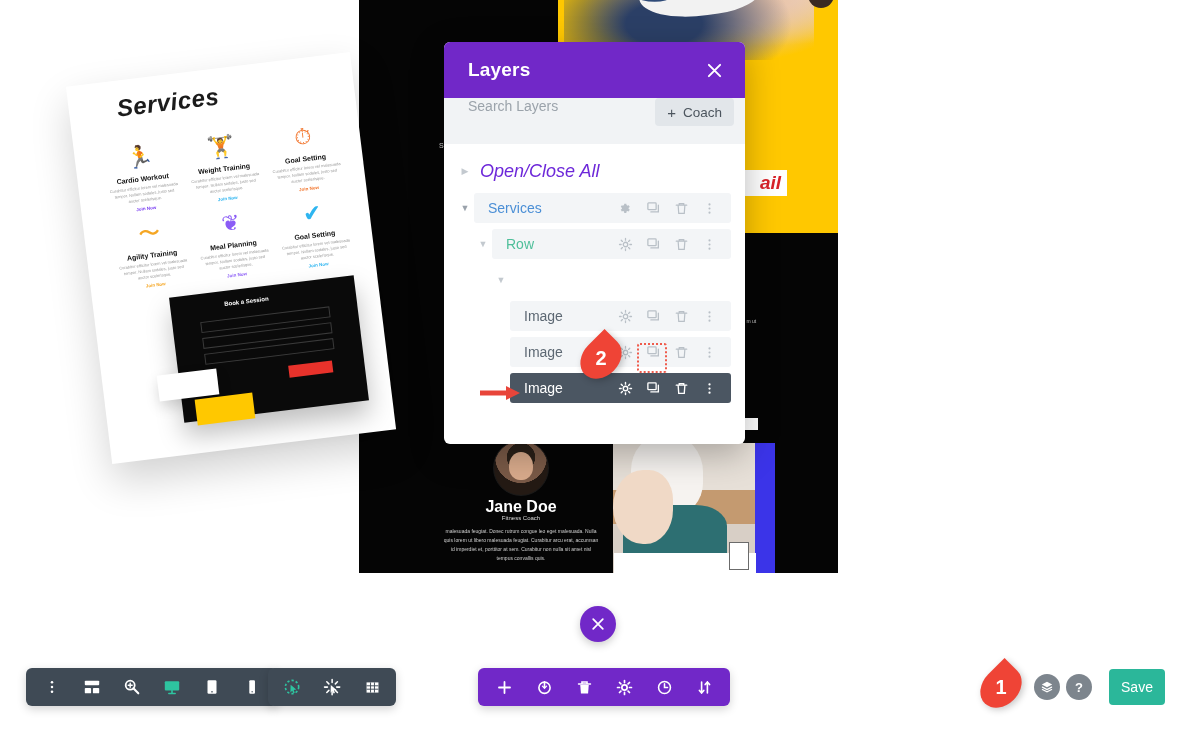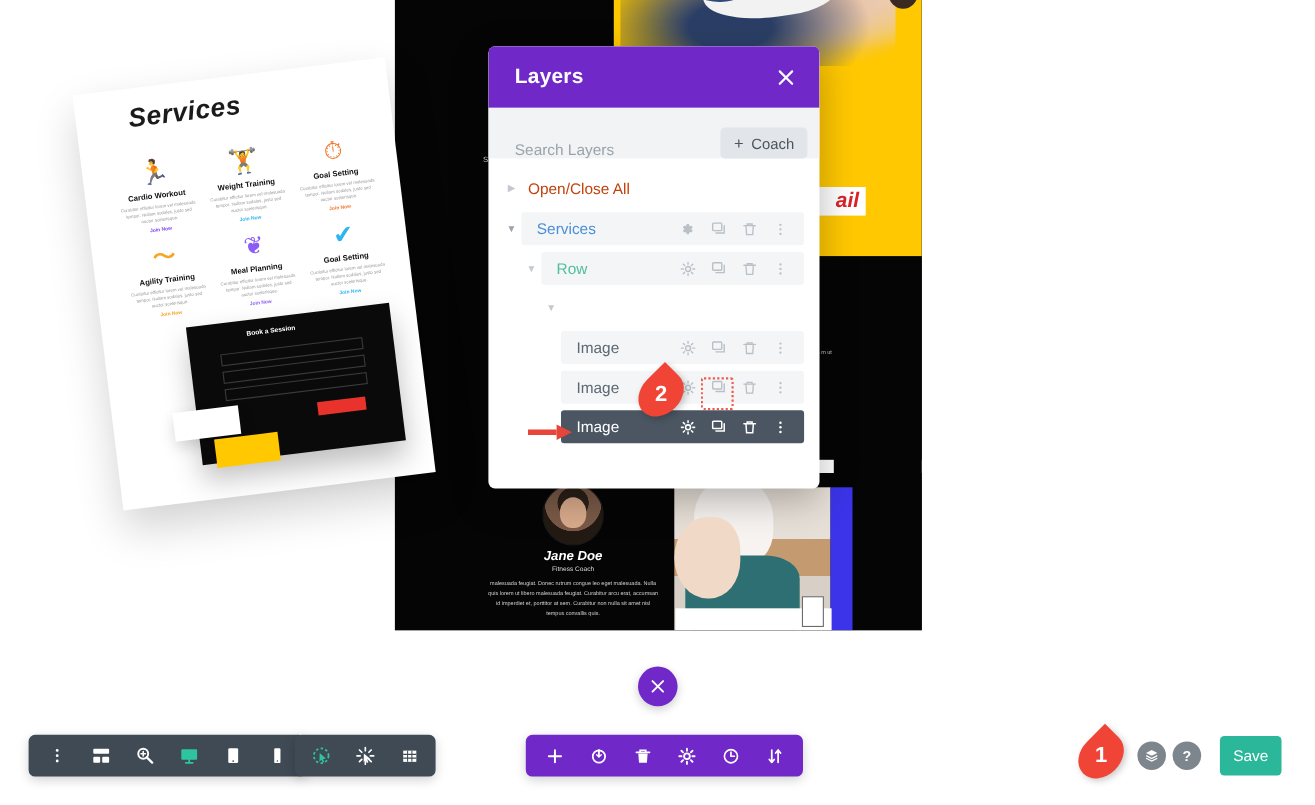--- a/index.html
+++ b/index.html
@@ -41,21 +41,21 @@
   .cv-blackmid { position:absolute; left:119px; top:233px; width:360px; height:185px; background:#050505; }
   .cv-txt1 { position:absolute; left:375px; top:318px; font-size:5px; color:#cccccc; line-height:7px; }
   .cv-lefttext { position:absolute; left:80px; top:140px; font-size:7px; color:#dddddd; line-height:11px; }
   .cv-lower { position:absolute; left:0; top:430px; width:479px; height:143px; background:#050505; }
   .cv-avatar {
     position:absolute; left:134px; top:440px; width:56px; height:56px; border-radius:50%;
     background: radial-gradient(circle at 50% 30%, #2a2018 0 30%, #7a5a47 31% 55%, #241a14 56%);
     border: 1px solid #1a1a1a;
   }
   .cv-avatar-face { position:absolute; left:150px; top:452px; width:24px; height:28px; border-radius:50% 50% 45% 45%; background:#d9ab8c; }
-  .cv-name { position:absolute; left:134px; top:498px; width:56px; text-align:center; color:#fff; font-weight:bold; font-style:italic; font-size:12px; white-space:nowrap; left:104px; width:116px; }
+  .cv-name { position:absolute; left:134px; top:498px; width:56px; text-align:center; color:#fff; font-weight:bold; font-size:16px; white-space:nowrap; left:104px; width:116px; }
   .cv-role { position:absolute; left:104px; top:515px; width:116px; text-align:center; color:#dcdcdc; font-size:6px; }
   .cv-body { position:absolute; left:84px; top:527px; width:156px; text-align:center; color:#cfcfcf; font-size:5px; line-height:9px; }
   .cv-photo {
     position:absolute; left:254px; top:443px; width:142px; height:130px;
     background: linear-gradient(#e7e0d8 0 36%, #c49a70 36% 62%, #d8cfc6 62%);
     overflow:hidden;
   }
   .cv-photo:before {
     content:""; position:absolute; left:18px; top:-8px; width:72px; height:80px;
     background:#f6f3f0; border-radius:44% 46% 40% 40%;
@@ -102,21 +102,21 @@
   .panel-head {
     height:56px; background:#7128C8; display:flex; align-items:center;
     justify-content:space-between; padding:0 20px 0 24px;
   }
   .panel-title { color:#ffffff; font-size:19px; font-weight:bold; letter-spacing:.2px; }
   .panel-close {
     color:#ffffff; font-size:19px; line-height:1; cursor:pointer;
     width:22px; height:22px; display:flex; align-items:center; justify-content:center;
   }
   .panel-search {
-    height:46px; background:#f1f3f5; display:flex; align-items:flex-end;
+    height:46px; background:#f1f3f5; display:flex; align-items:flex-start;
     justify-content:space-between; padding:0 11px 0 24px;
   }
   .search-input {
     border:none; outline:none; background:transparent; font-size:14px;
     color:#6b7280; font-family:"Liberation Sans", sans-serif; width:180px;
   }
   .search-input::placeholder { color:#9ba3ab; }
   .filter-btn {
     background:#e2e6ea; border-radius:4px; height:28px; padding:0 12px;
     display:flex; align-items:center; gap:7px; color:#4c555e; font-size:13.5px; cursor:pointer;
@@ -310,21 +310,21 @@
       <div class="filter-btn">
         <span class="filter-plus">+</span>
         <span>Coach</span>
       </div>
     </div>
 
     <div class="tree">
 
       <div class="tree-row" style="margin-left:12px; height:24px; margin-bottom:10px;">
         <div class="caret dim">▶</div>
-        <div class="oc-label" style="font-size:14px;color:#c2410c;padding-left:6px;">Open/Close All</div>
+        <div class="oc-label" style="font-size:18px;color:#6d28d9;padding-left:6px;font-style:italic;">Open/Close All</div>
       </div>
 
       <div class="tree-row indent-1" style="padding-right:14px;padding-left:12px;">
         <div class="caret">▼</div>
         <div class="row-body">
           <div class="row-label lbl-section">Services</div>
           <div class="row-icons">
             <div class="ricon">
               <svg width="15" height="15" viewBox="0 0 20 20">
                   <path fill="currentColor" d="M10 6.6a3.4 3.4 0 100 6.8 3.4 3.4 0 000-6.8zm0 5.2a1.8 1.8 0 110-3.6 1.8 1.8 0 010 3.6z"></path>

